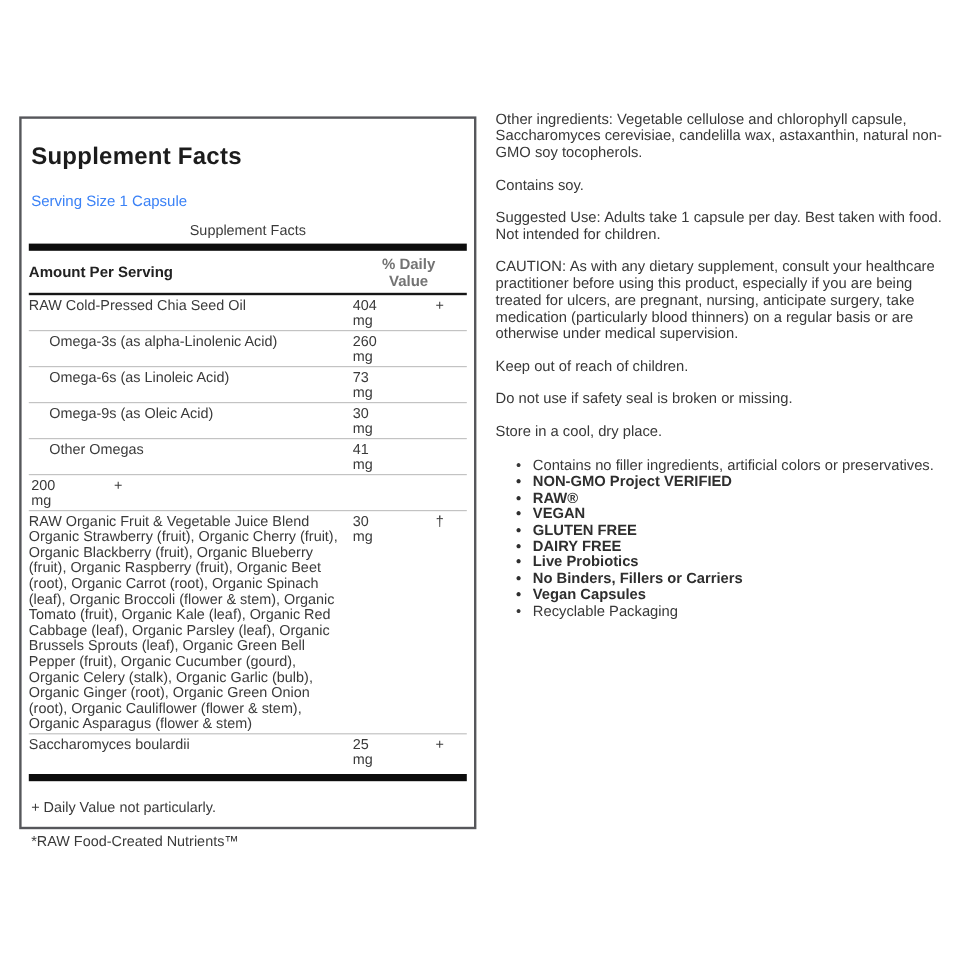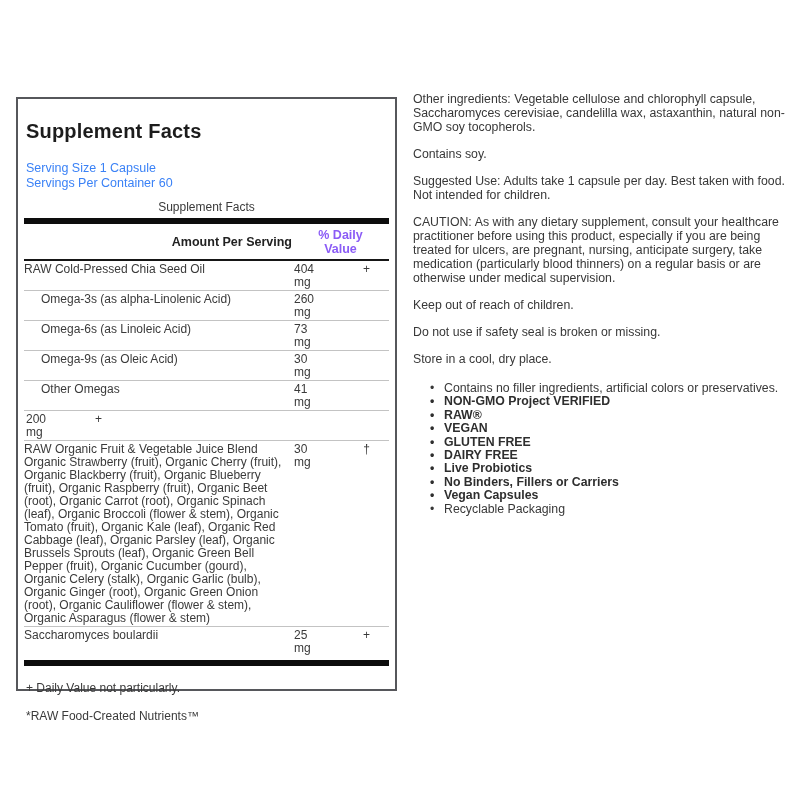--- a/index.html
+++ b/index.html
@@ -26,22 +26,22 @@
     font-size: 20px;
     font-weight: bold;
     color: #1c1c1c;
     margin: 21px 0 0 2px;
     letter-spacing: 0.2px;
   }
   .serving-block { margin: 18px 0 0 2px; font-size: 12.5px; line-height: 15px; color: #3b82f6; }
   .table-caption { text-align: center; font-size: 12px; margin-top: 9px; color: #3a3a3a; }
   .bar-thick { height: 6px; background: #0d0d0d; margin-top: 4px; }
   .thead { display: flex; align-items: center; padding: 4px 0 3px; }
-  .thead .h-left  { width: 268px; text-align: right; font-weight: bold; font-size: 12.5px; color: #222; }
-  .thead .h-right { flex: 1; text-align: center; font-weight: bold; font-size: 12.5px; line-height: 14px; color: #8b5cf6; }
+  .thead .h-left  { width: 268px; text-align: left; font-weight: bold; font-size: 12.5px; color: #222; }
+  .thead .h-right { flex: 1; text-align: center; font-weight: bold; font-size: 12.5px; line-height: 14px; color: #737373; }
   .hline { height: 2px; background: #161616; }
   .t-row {
     display: flex;
     border-bottom: 1px solid #c3c3c3;
     padding: 2px 0 1px;
     font-size: 12px;
     line-height: 13px;
     color: #3a3a3a;
   }
   .t-row:last-child { border-bottom: none; }
@@ -71,21 +71,20 @@
 </style>
 </head>
 <body>
 
 <div class="panel">
 
   <div class="panel-title">Supplement Facts</div>
 
   <div class="serving-block">
     <div>Serving Size 1 Capsule</div>
-    <div>Servings Per Container 60</div>
   </div>
 
   <div class="table-caption">Supplement Facts</div>
 
   <div class="bar-thick"></div>
 
   <div class="thead">
     <div class="h-left">Amount Per Serving</div>
     <div class="h-right">
       <div>% Daily</div>

